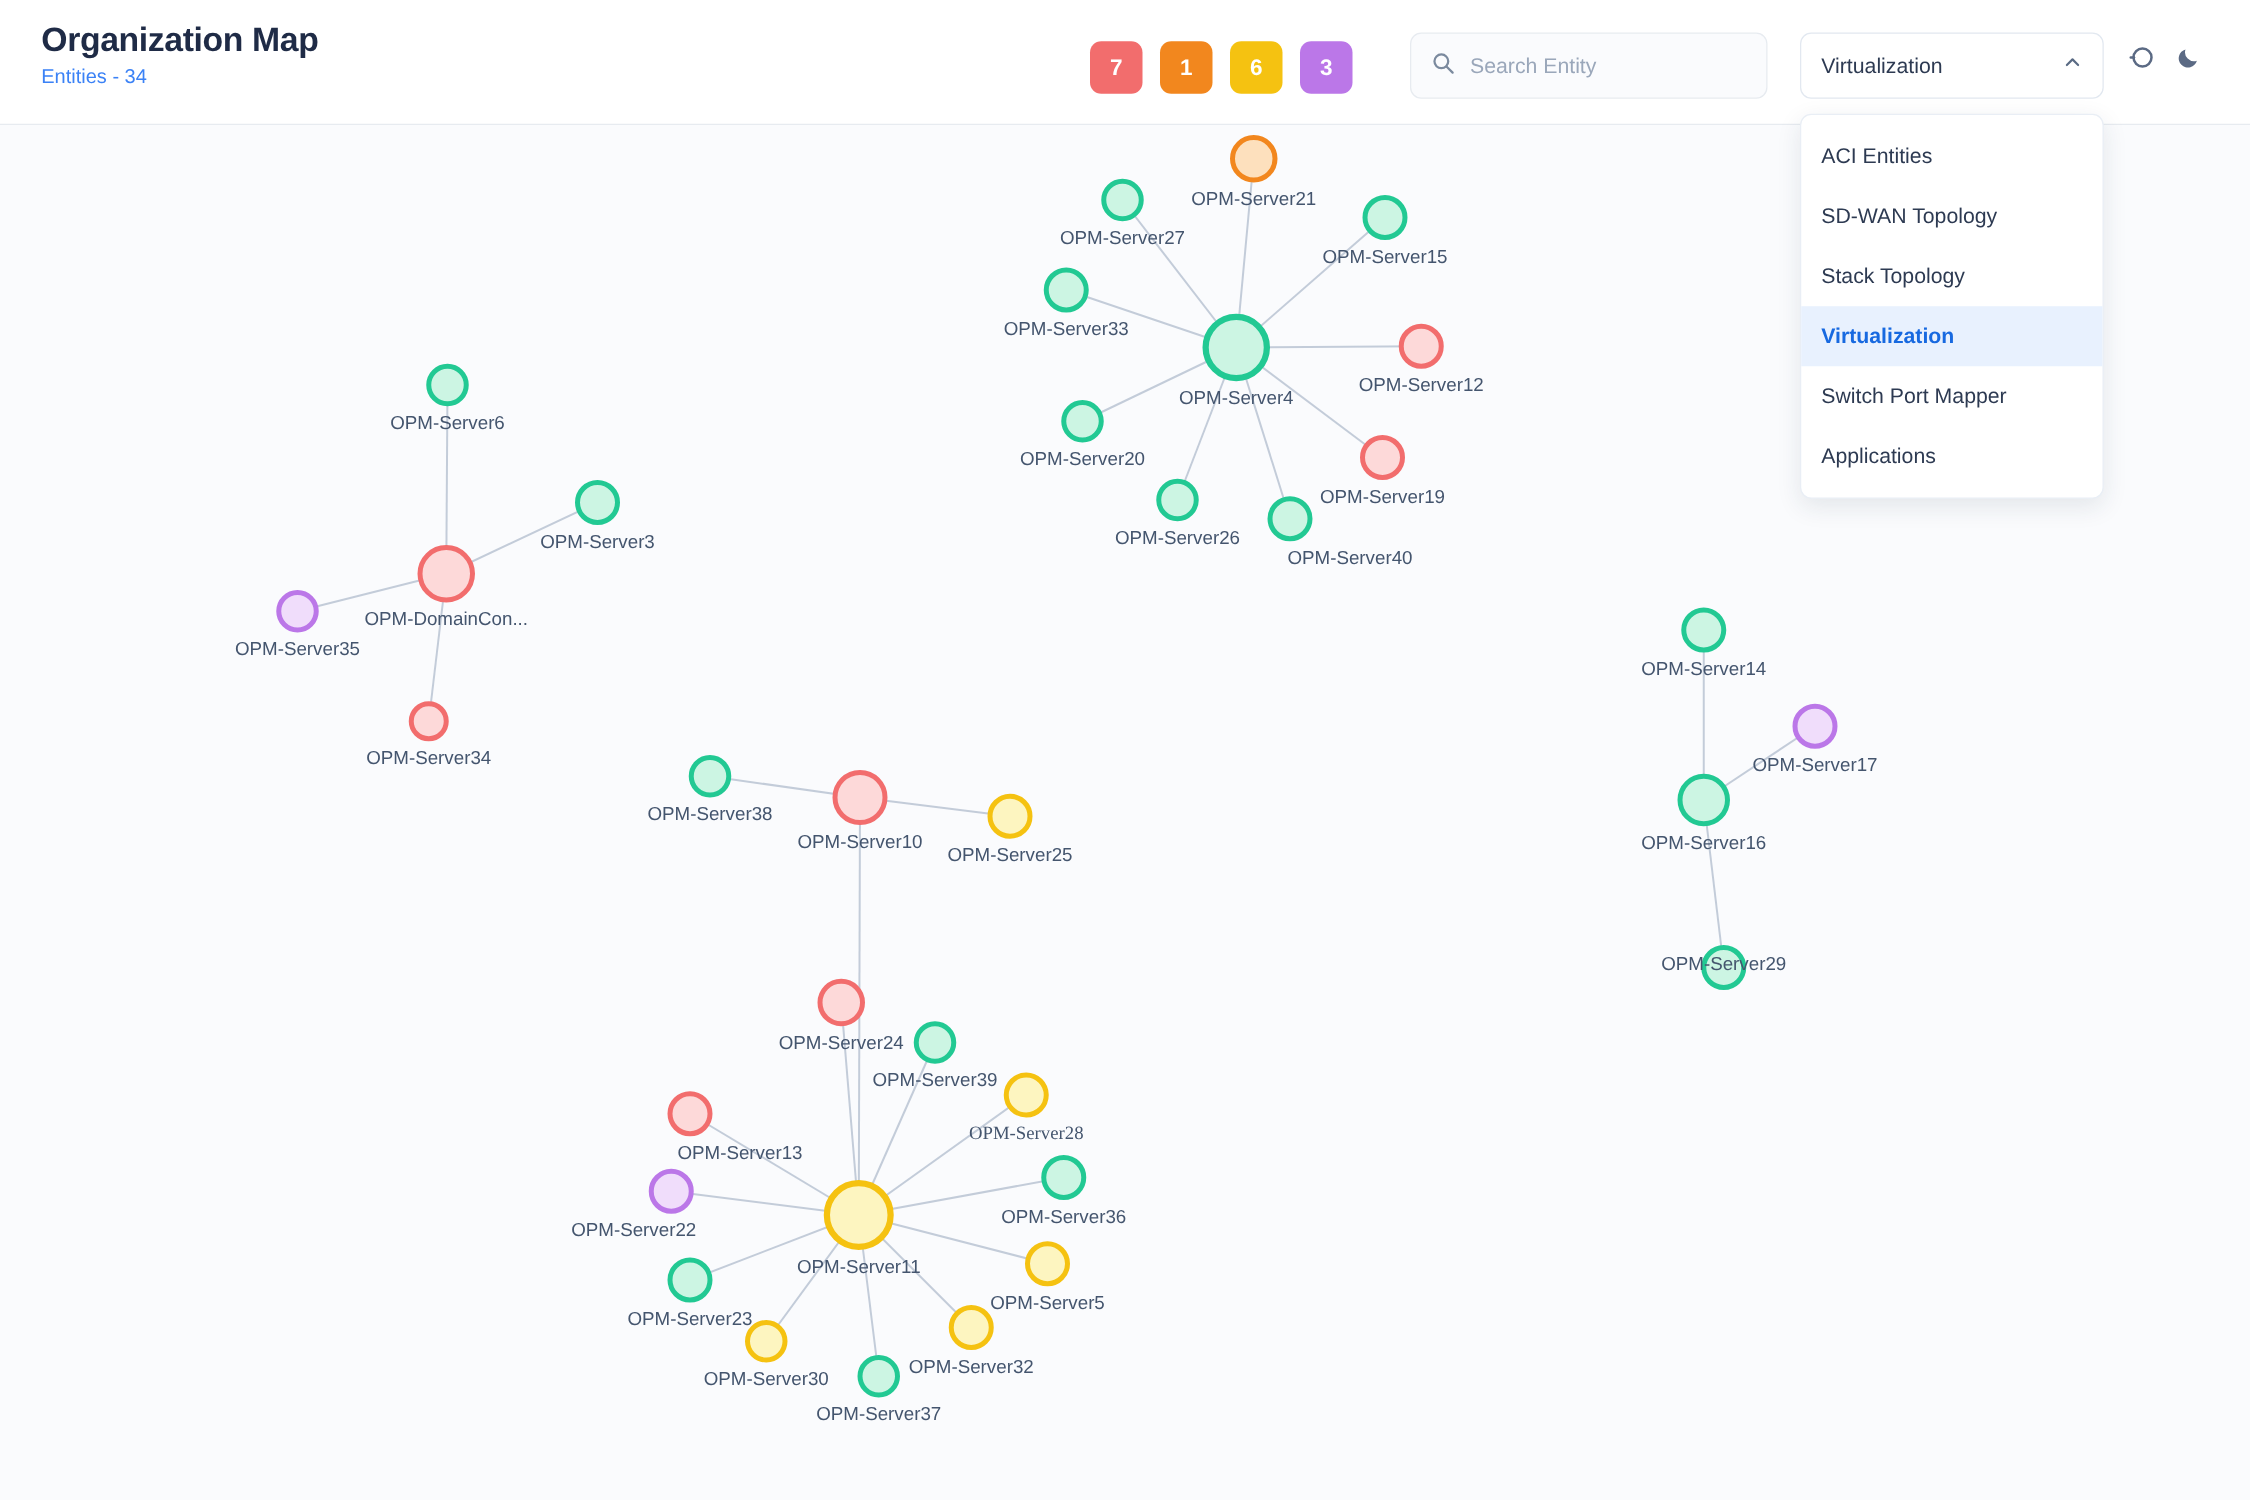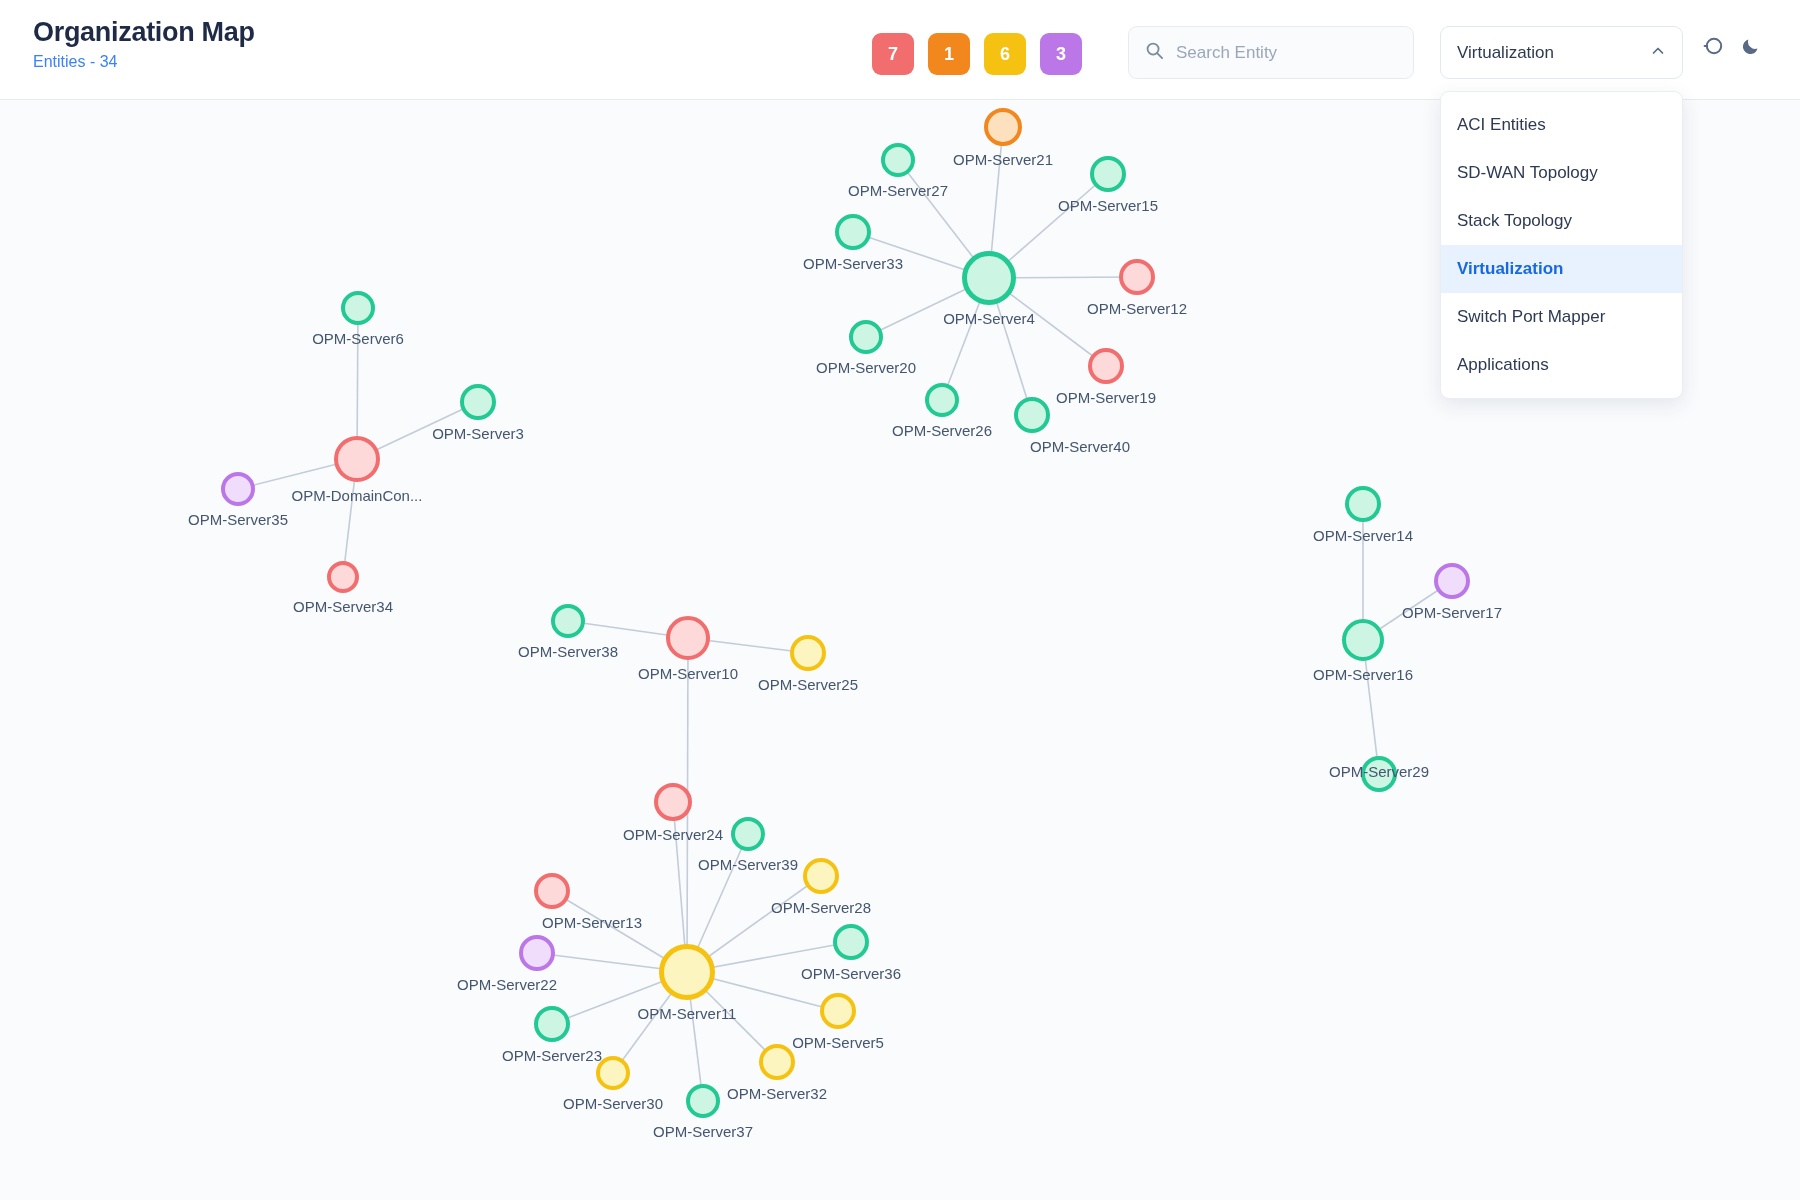--- a/index.html
+++ b/index.html
@@ -245,21 +245,21 @@
       <div class="node-label" style="left: 688px; top: 565px;">OPM-Server10</div>
       <div class="node" style="left: 790px; top: 535px; width: 36px; height: 36px; background: rgb(253, 245, 192); border: 4px solid rgb(245, 194, 17);"></div>
       <div class="node-label" style="left: 808px; top: 576px;">OPM-Server25</div>
       <div class="node" style="left: 654px; top: 683px; width: 38px; height: 38px; background: rgb(253, 217, 217); border: 4px solid rgb(242, 109, 109);"></div>
       <div class="node-label" style="left: 673px; top: 726px;">OPM-Server24</div>
       <div class="node" style="left: 731px; top: 717px; width: 34px; height: 34px; background: rgb(204, 245, 227); border: 4px solid rgb(34, 201, 147);"></div>
       <div class="node-label" style="left: 748px; top: 756px;">OPM-Server39</div>
       <div class="node" style="left: 534px; top: 773px; width: 36px; height: 36px; background: rgb(253, 217, 217); border: 4px solid rgb(242, 109, 109);"></div>
       <div class="node-label" style="left: 552px; top: 814px; margin-left: 40px;">OPM-Server13</div>
       <div class="node" style="left: 803px; top: 758px; width: 36px; height: 36px; background: rgb(253, 245, 192); border: 4px solid rgb(245, 194, 17);"></div>
-      <div class="node-label" style="left: 821px; top: 799px;">OPM-Server28</div>
+      <div class="node-label" style="left: 821px; top: 799px; font-family: Liberation Serif, serif;">OPM-Server28</div>
       <div class="node" style="left: 519px; top: 835px; width: 36px; height: 36px; background: rgb(240, 221, 251); border: 4px solid rgb(187, 119, 232);"></div>
       <div class="node-label" style="left: 507px; top: 876px; text-align: right;">OPM-Server22</div>
       <div class="node" style="left: 833px; top: 824px; width: 36px; height: 36px; background: rgb(204, 245, 227); border: 4px solid rgb(34, 201, 147);"></div>
       <div class="node-label" style="left: 851px; top: 865px;">OPM-Server36</div>
       <div class="node" style="left: 659px; top: 844px; width: 56px; height: 56px; background: rgb(253, 245, 192); border: 5px solid rgb(245, 194, 17);"></div>
       <div class="node-label" style="left: 687px; top: 905px;">OPM-Server11</div>
       <div class="node" style="left: 534px; top: 906px; width: 36px; height: 36px; background: rgb(204, 245, 227); border: 4px solid rgb(34, 201, 147);"></div>
       <div class="node-label" style="left: 552px; top: 947px;">OPM-Server23</div>
       <div class="node" style="left: 820px; top: 893px; width: 36px; height: 36px; background: rgb(253, 245, 192); border: 4px solid rgb(245, 194, 17);"></div>
       <div class="node-label" style="left: 838px; top: 934px;">OPM-Server5</div>

